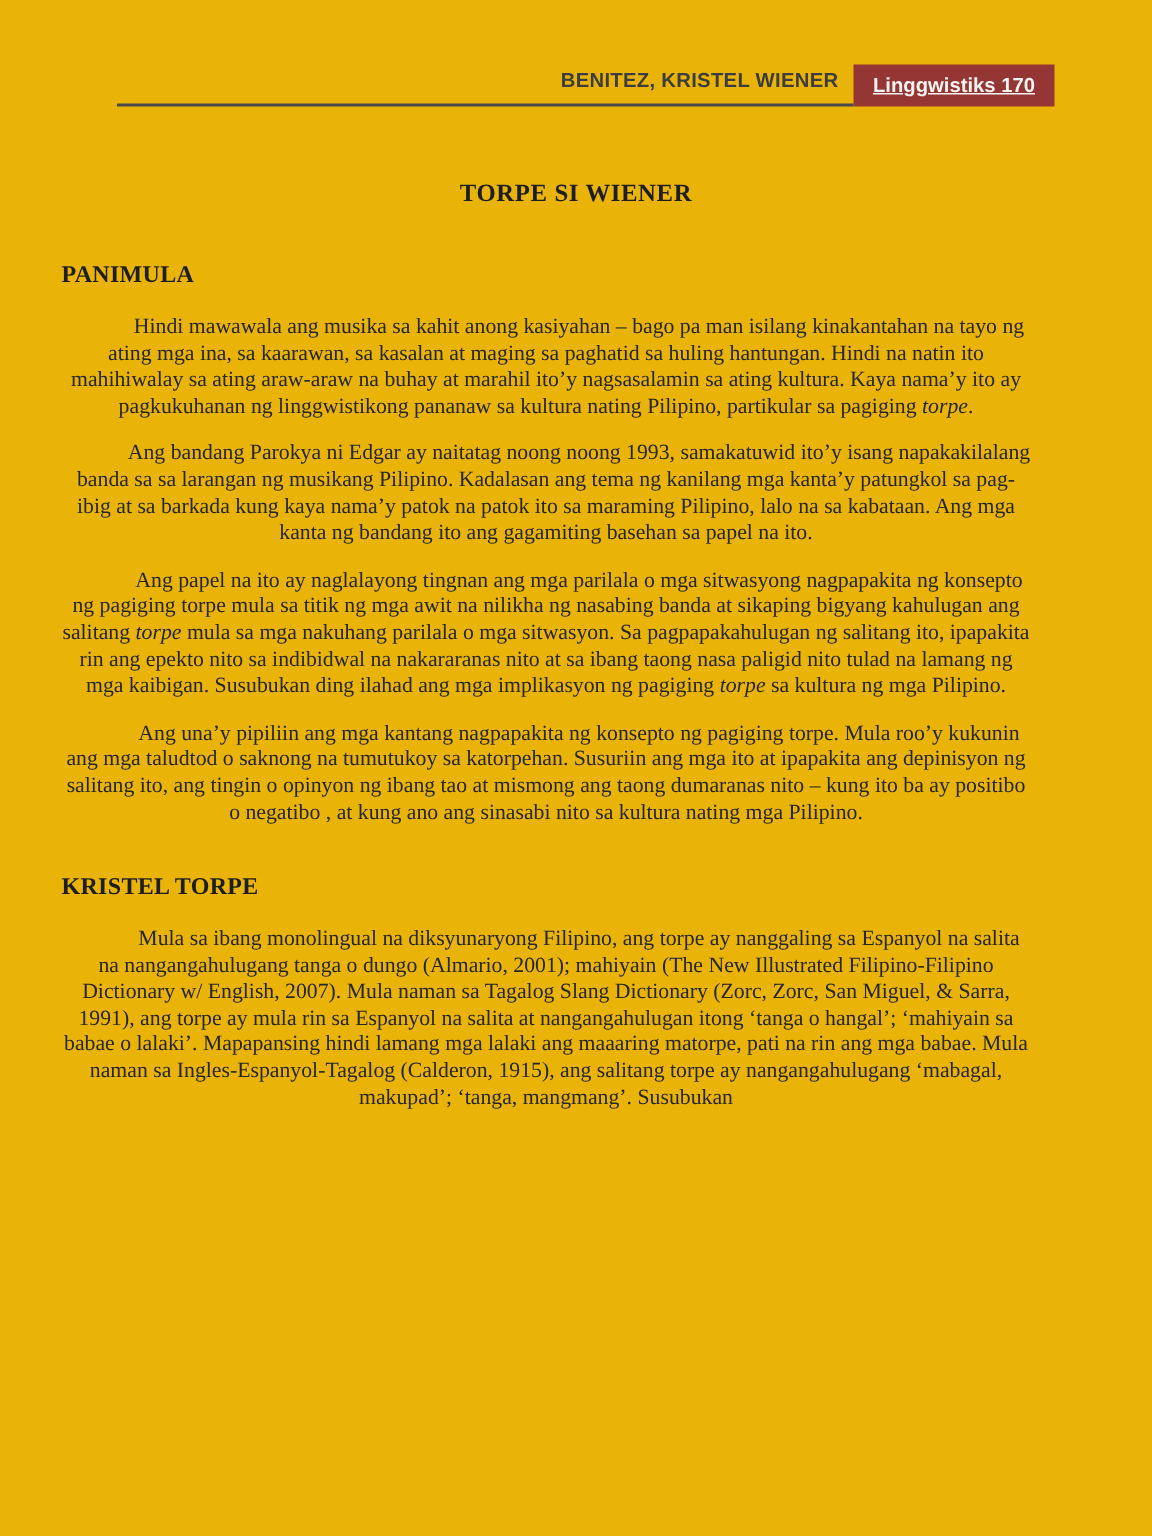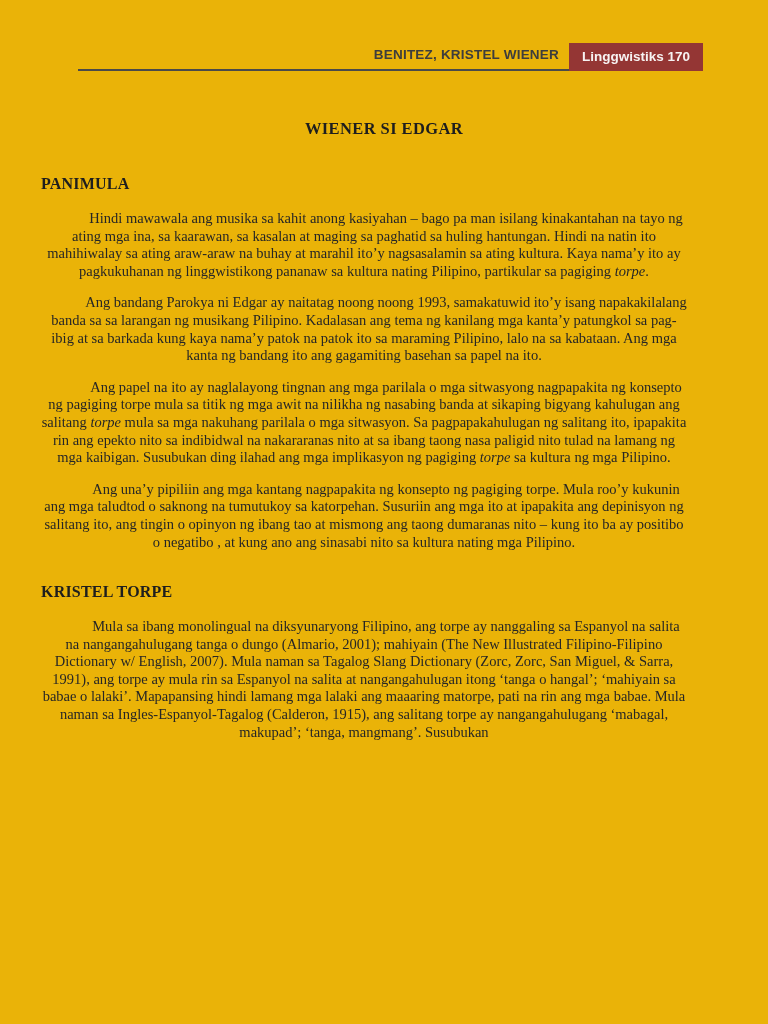--- a/index.html
+++ b/index.html
@@ -37,20 +37,21 @@
     white-space: nowrap;
   }
   .course-badge {
     font-family: "Liberation Sans", sans-serif;
     font-weight: bold;
     font-size: 13.5px;
     color: #f7f3f2;
     background: #943634;
     padding: 6px 13px 7px 13px;
     white-space: nowrap;
+    text-decoration: underline;
   }
   
   .doc-title {
     margin: 48px 0 36px 0;
     text-align: center;
     font-size: 16.5px;
     font-weight: bold;
     letter-spacing: 0.4px;
     color: #1e1e1e;
   }
@@ -81,21 +82,21 @@
 
 <div class="page">
 
   <div class="doc-header">
     <div class="header-rule-area" style="border-bottom-color: rgb(74, 74, 74);">
       <span class="header-author">BENITEZ, KRISTEL WIENER</span>
     </div>
     <span class="course-badge" style="background-color: rgb(148, 54, 52);">Linggwistiks 170</span>
   </div>
 
-  <h1 class="doc-title">WIENER SI EDGAR</h1>
+  <h1 class="doc-title">TORPE SI WIENER</h1>
 
   <main class="doc-sections">
       <section>
         <h2>PANIMULA</h2>
         <p><span>Hindi mawawala ang musika sa kahit anong kasiyahan – bago pa man isilang kinakantahan na tayo ng ating mga ina, sa kaarawan, sa kasalan at maging sa paghatid sa huling hantungan. Hindi na natin ito mahihiwalay sa ating araw-araw na buhay at marahil ito’y nagsasalamin sa ating kultura. Kaya nama’y ito ay  pagkukuhanan ng linggwistikong pananaw sa kultura nating Pilipino, partikular sa pagiging </span><i>torpe</i><span>.</span></p>
         <p><span>Ang bandang Parokya ni Edgar ay naitatag noong noong 1993, samakatuwid ito’y isang napakakilalang banda sa sa larangan ng musikang Pilipino. Kadalasan ang tema ng kanilang mga kanta’y patungkol sa pag-ibig at sa barkada kung kaya nama’y patok na patok ito sa maraming Pilipino, lalo na sa kabataan. Ang mga kanta ng bandang ito ang gagamiting basehan sa papel na ito.</span></p>
         <p><span>Ang papel na ito ay naglalayong tingnan ang mga parilala o mga sitwasyong nagpapakita ng konsepto ng pagiging torpe mula sa titik ng mga awit na nilikha ng nasabing banda at sikaping bigyang kahulugan ang salitang </span><i>torpe</i><span> mula sa mga nakuhang parilala o mga sitwasyon. Sa pagpapakahulugan ng salitang ito, ipapakita rin ang epekto nito sa indibidwal na nakararanas nito at sa ibang taong nasa paligid nito tulad na lamang ng mga kaibigan. Susubukan ding ilahad ang mga implikasyon ng pagiging </span><i>torpe</i><span> sa kultura ng mga Pilipino.</span></p>
       </section>
       <section>
         <p><span>Ang una’y pipiliin ang mga kantang nagpapakita ng konsepto ng pagiging torpe. Mula roo’y kukunin ang mga taludtod o saknong na tumutukoy sa katorpehan. Susuriin ang mga ito at ipapakita ang depinisyon ng salitang ito, ang tingin o opinyon ng ibang tao at mismong ang taong dumaranas nito – kung ito ba ay positibo o negatibo , at kung ano ang sinasabi nito sa kultura nating mga Pilipino.</span></p>

